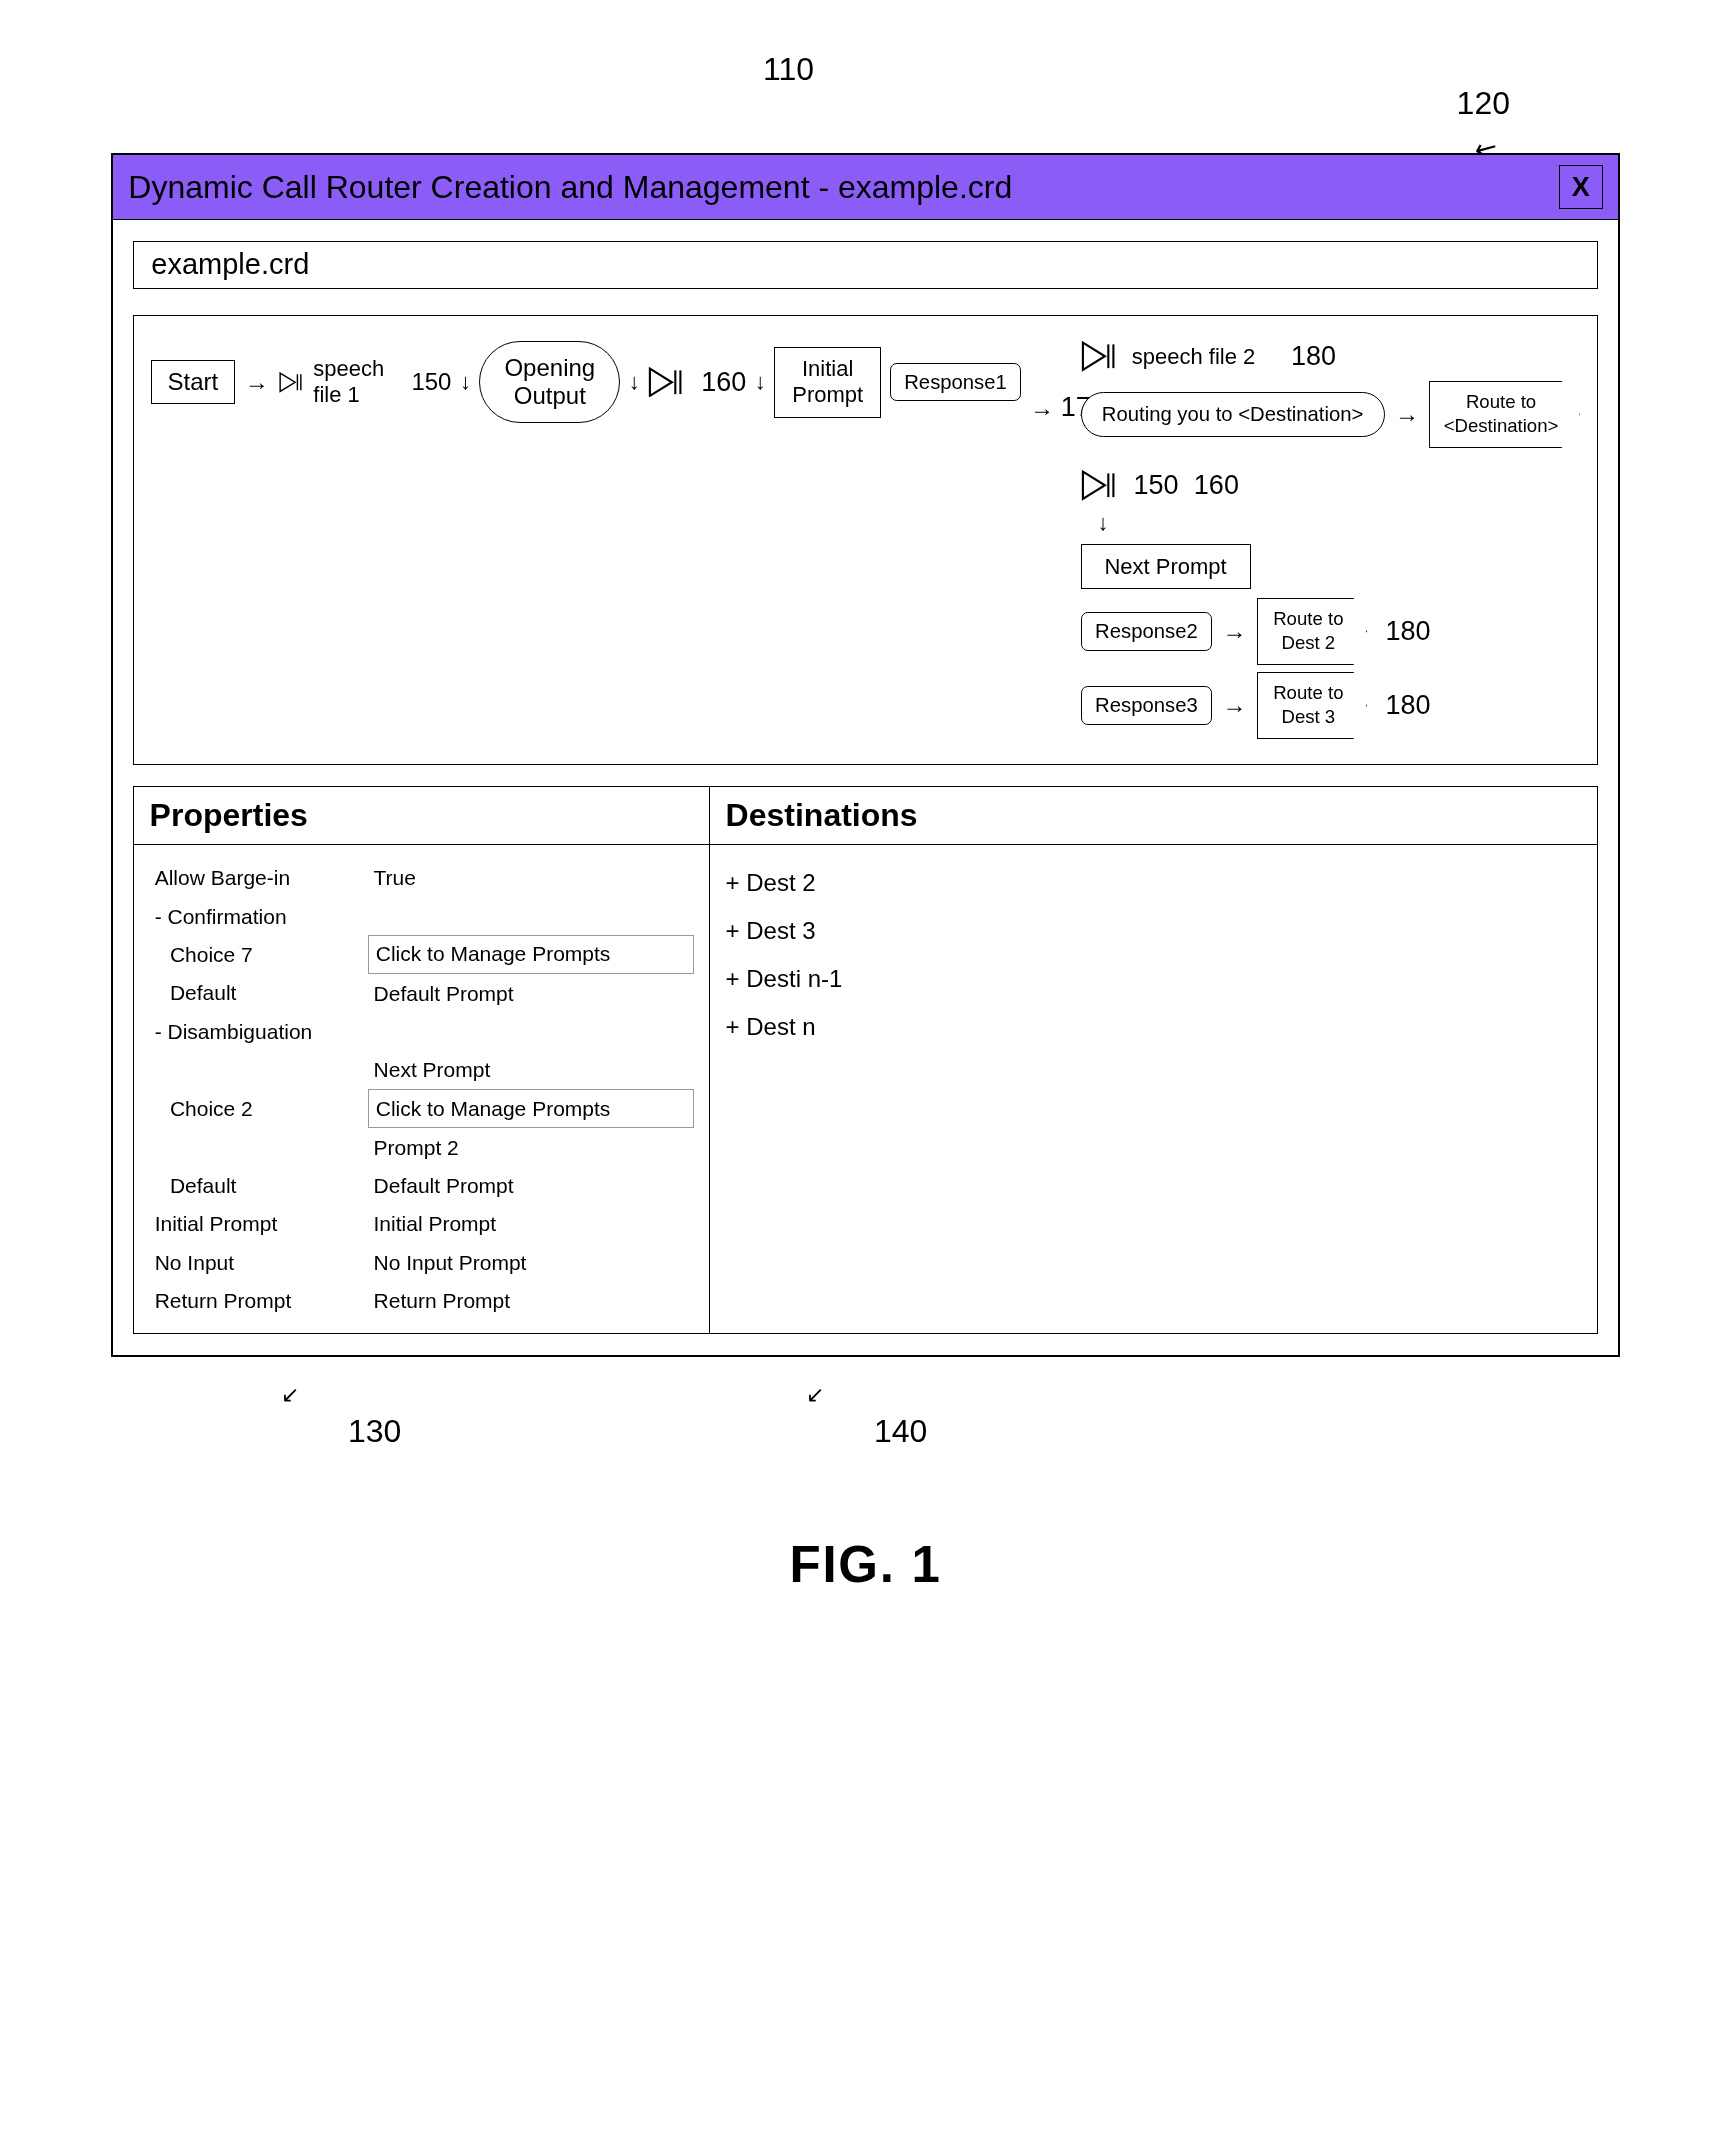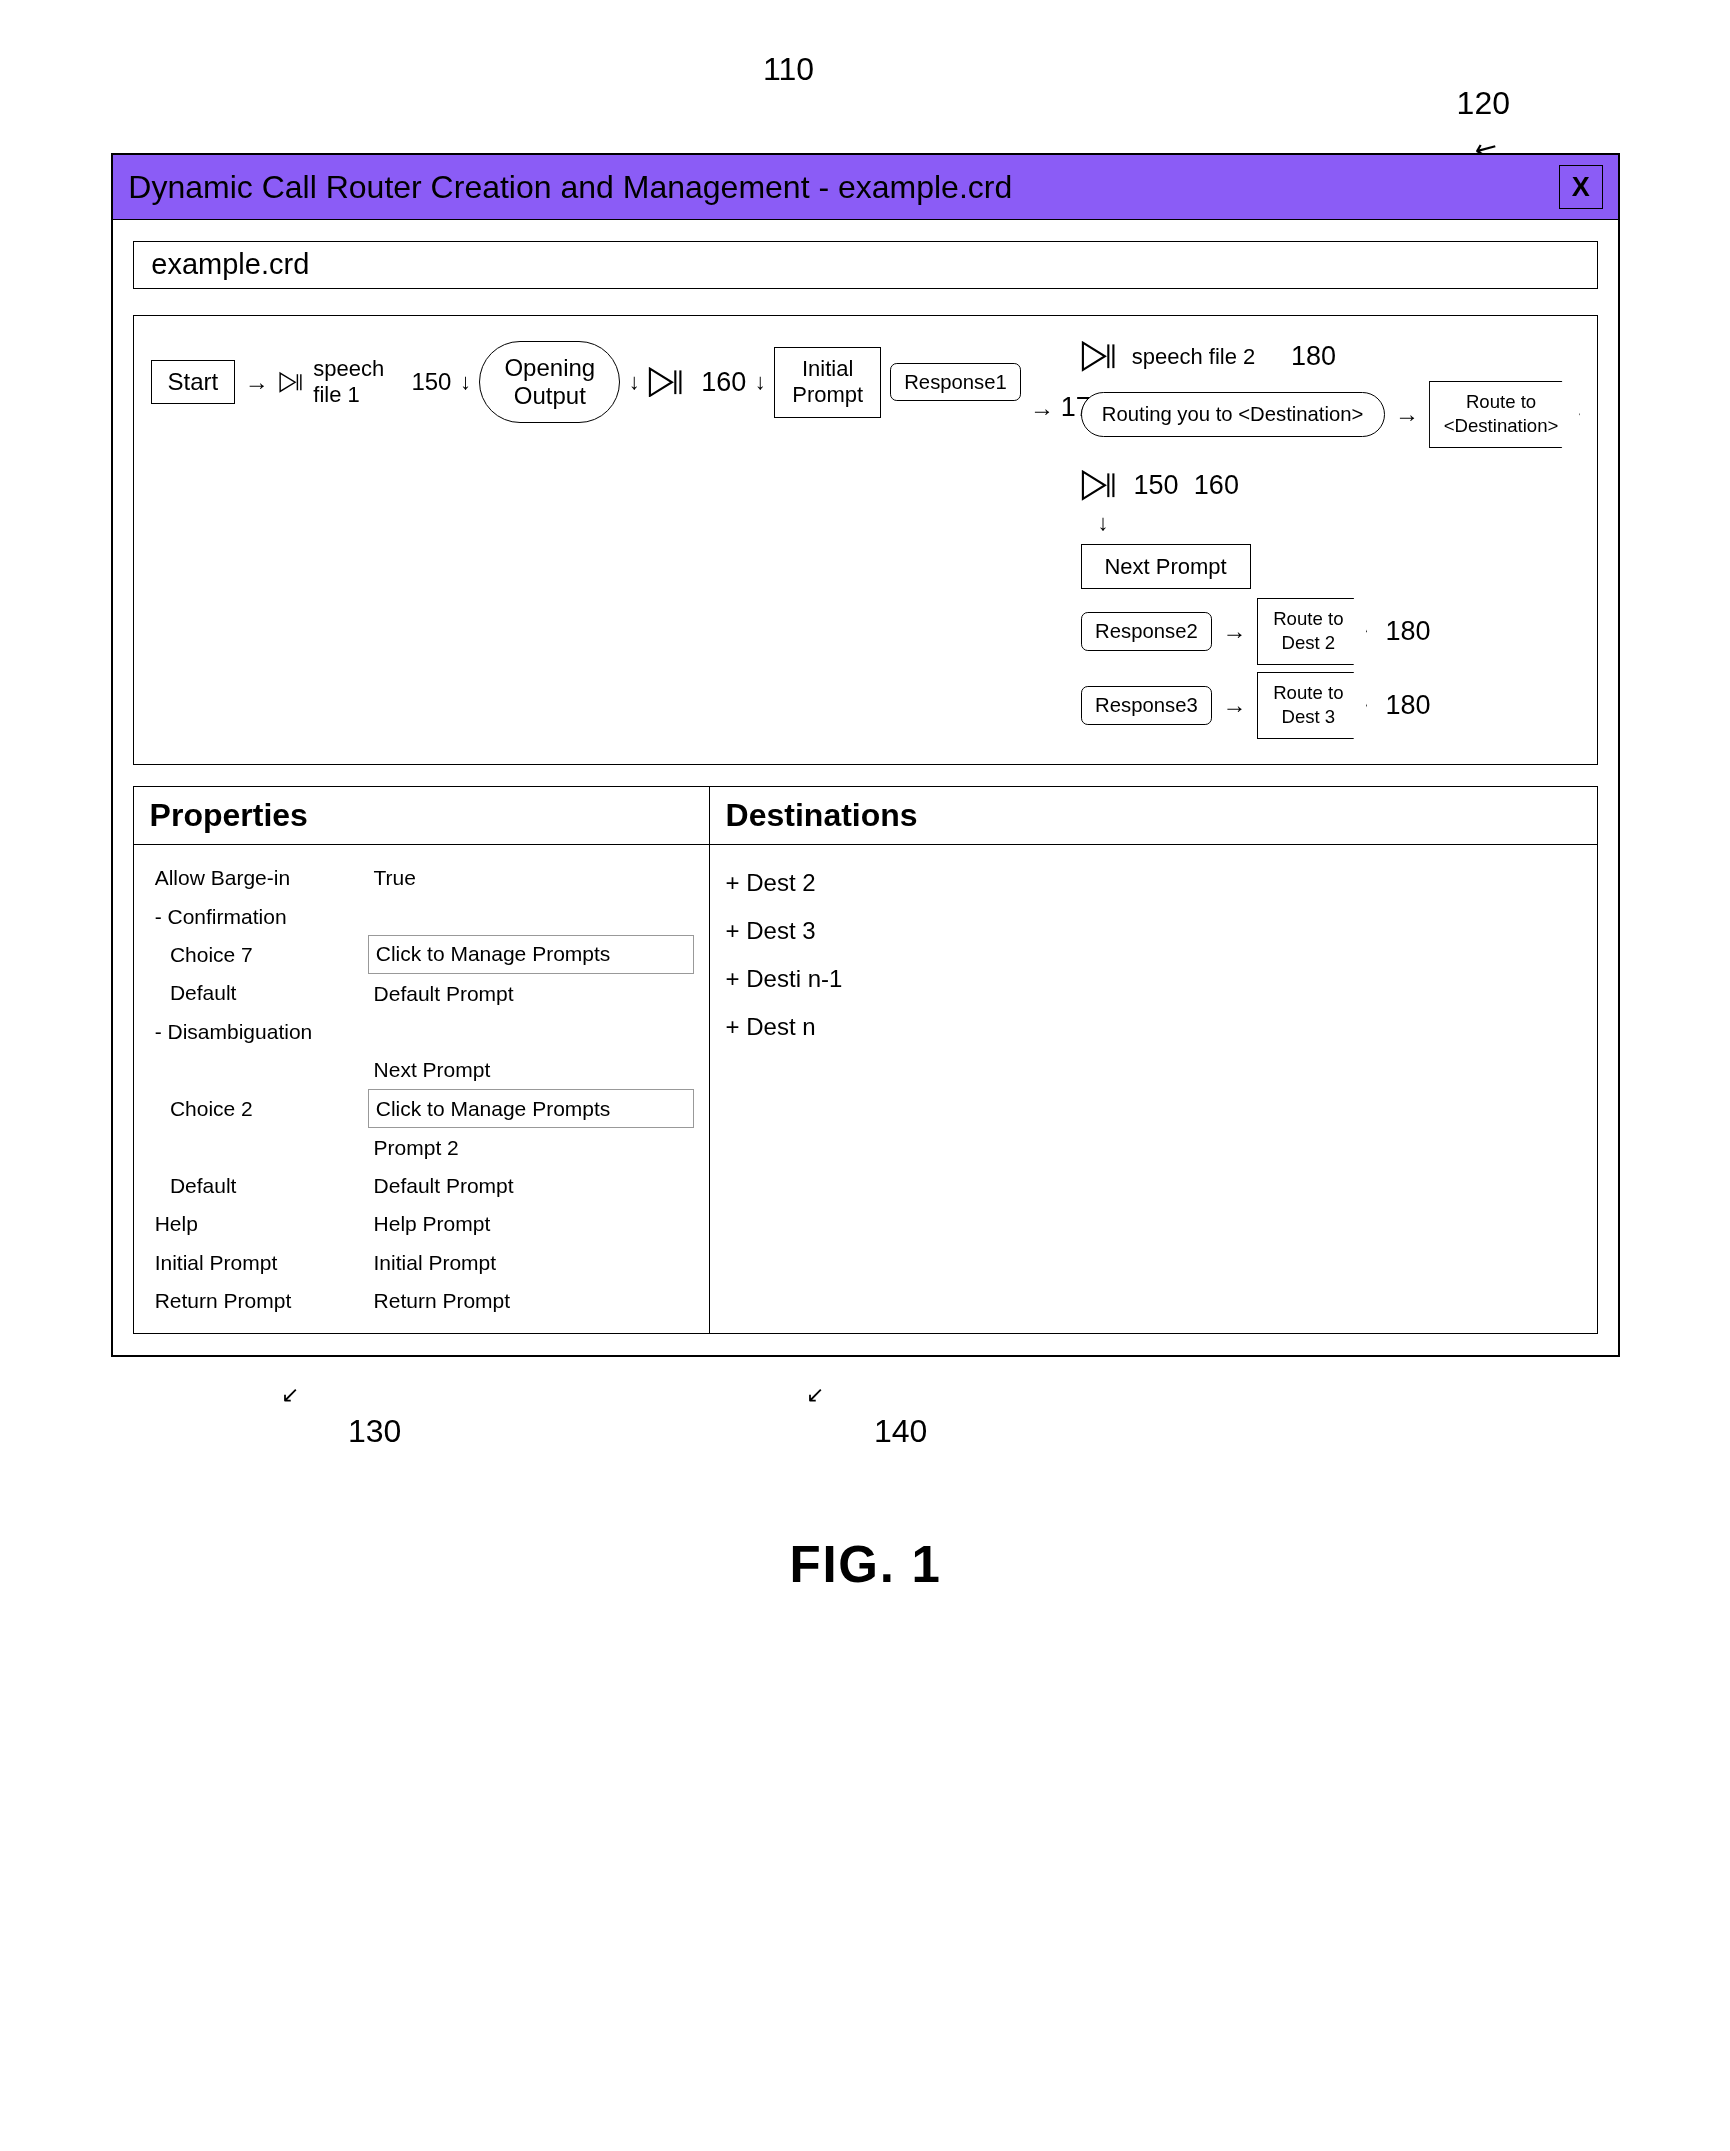--- a/index.html
+++ b/index.html
@@ -496,26 +496,26 @@
                 </tr>
                 <tr>
                   <td class="prop-label" style="padding-left:20.3px;"></td>
                   <td class="prop-value">Prompt 2</td>
                 </tr>
                 <tr>
                   <td class="prop-label" style="padding-left:20.3px;">Default</td>
                   <td class="prop-value">Default Prompt</td>
                 </tr>
                 <tr>
-                  <td class="prop-label">Help</td>
-                  <td class="prop-value">Help Prompt</td>
-                </tr>
-                <tr>
                   <td class="prop-label">Initial Prompt</td>
                   <td class="prop-value">Initial Prompt</td>
+                </tr>
+                <tr>
+                  <td class="prop-label">No Input</td>
+                  <td class="prop-value">No Input Prompt</td>
                 </tr>
                 <tr>
                   <td class="prop-label">Return Prompt</td>
                   <td class="prop-value">Return Prompt</td>
                 </tr>
               </tbody>
             </table>
           </div>
         </div>
 

